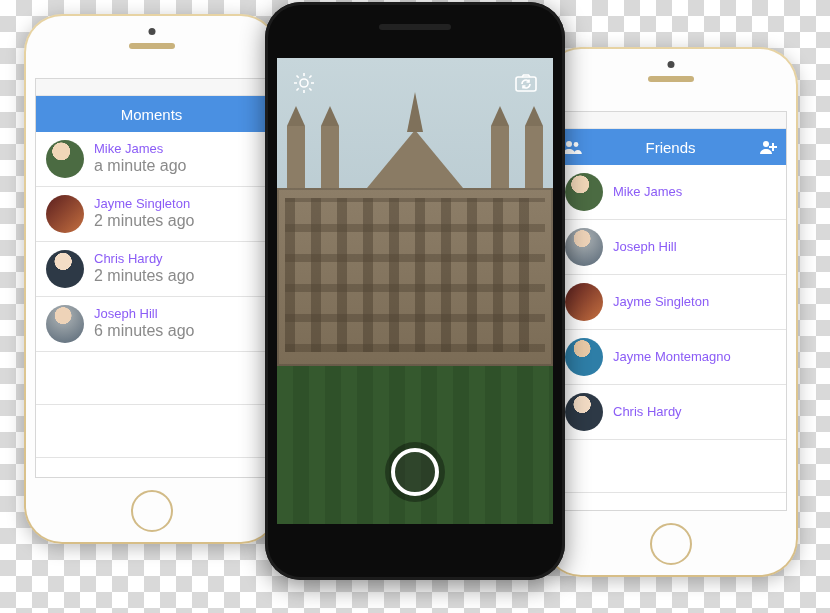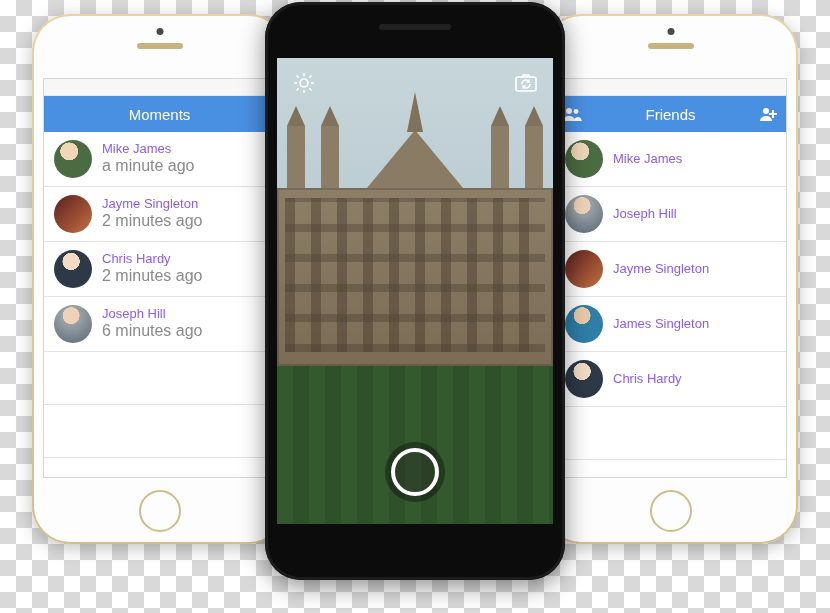--- a/index.html
+++ b/index.html
@@ -60,22 +60,22 @@
     border: 2px solid #d2bb87;
     box-sizing: border-box;
   }
   .iphone .screen {
     position: absolute;
     top: 64px; bottom: 66px; left: 11px; right: 11px;
     background: #fff;
     border: 1px solid #d7d7d7;
     overflow: hidden;
   }
-  .iphone.left  { left: 32px; }
-  .iphone.right { right: 32px; }
+  .iphone.left  { left: 24px; }
+  .iphone.right { right: 32px; margin-top: 33px; }
 
   .statusbar {
     height: 16px;
     background: #f7f7f7;
     border-bottom: 1px solid #e7e7e7;
   }
 
   .titlebar {
     height: 36px;
     background: #4a90e2;
@@ -323,21 +323,21 @@
       </div>
       <div class="row">
         <div class="avatar av-jayme"></div>
         <div class="txt">
             <span class="name">Jayme Singleton</span>
           </div>
       </div>
       <div class="row">
         <div class="avatar av-james"></div>
         <div class="txt">
-            <span class="name">James Singleton</span>
+            <span class="name">Jayme Montemagno</span>
           </div>
       </div>
       <div class="row">
         <div class="avatar av-chris"></div>
         <div class="txt">
             <span class="name">Chris Hardy</span>
           </div>
       </div>
       <div class="row empty"></div>
       <div class="row empty"></div>

